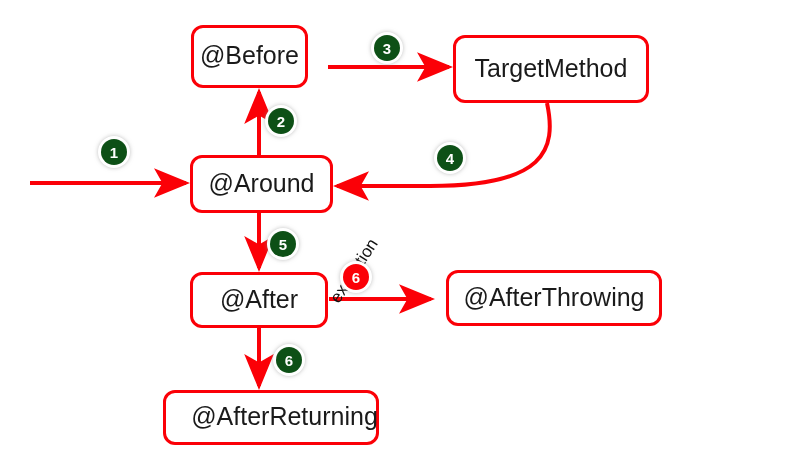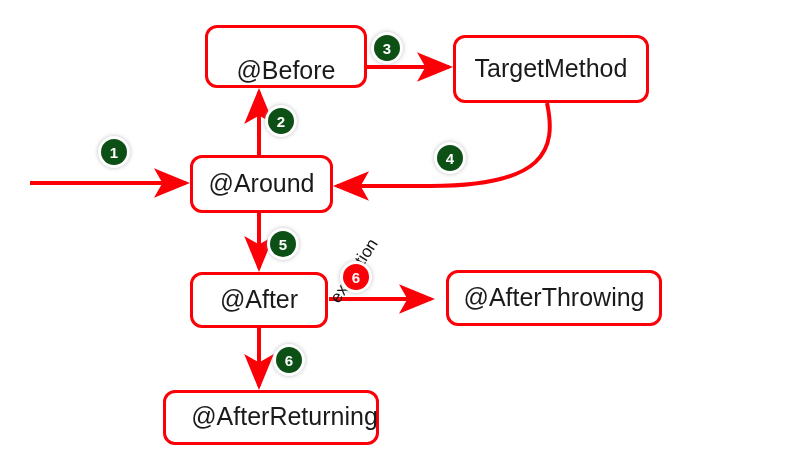--- a/index.html
+++ b/index.html
@@ -37,21 +37,21 @@
     font-size: 25px;
     letter-spacing: 0px;
     white-space: nowrap;
     z-index: 3;
   }
   .node-label {
     display: block;
     line-height: 1;
     padding-bottom: 2px;
   }
-  #node-before     { left: 205px; top: 25px;  width: 162px; height: 63px; align-items: flex-end; }
+  #node-before     { left: 191px; top: 25px;  width: 117px; height: 63px; }
   #node-target     { left: 453px; top: 35px;  width: 196px; height: 68px; }
   #node-around     { left: 190px; top: 155px; width: 143px; height: 58px; }
   #node-after      { left: 190px; top: 272px; width: 138px; height: 56px; }
   #node-throwing   { left: 446px; top: 270px; width: 216px; height: 56px; }
   #node-returning  { left: 163px; top: 390px; width: 216px; height: 55px; padding-left: 27px; }
 
   
   .badge {
     position: absolute;
     width: 26px;

